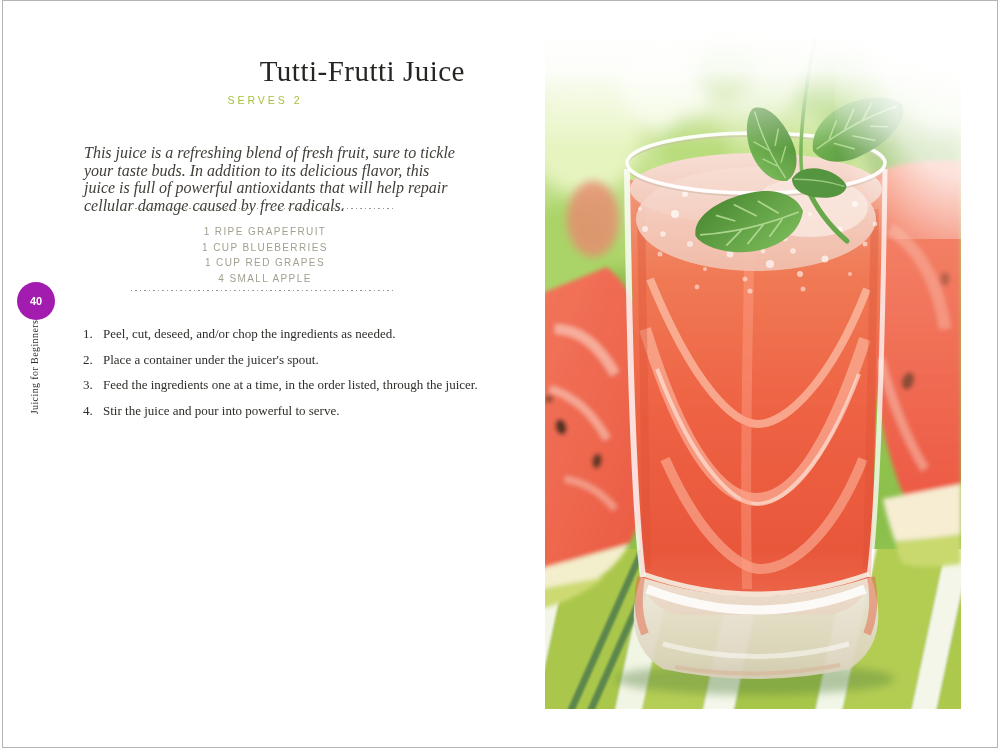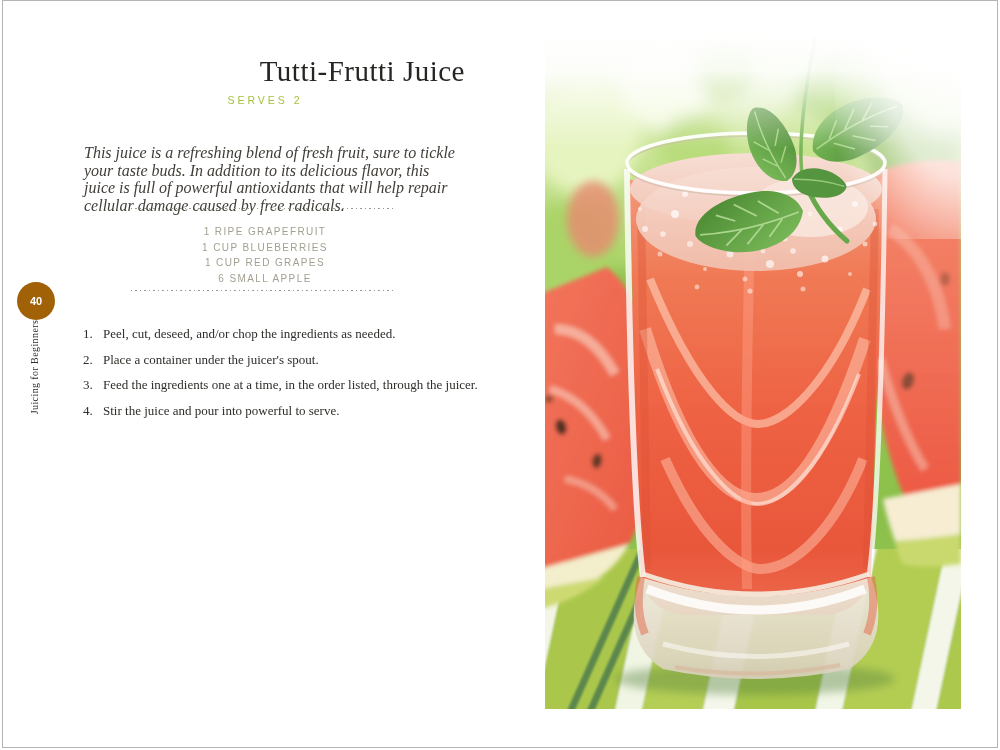--- a/index.html
+++ b/index.html
@@ -56,35 +56,35 @@
   
   .photo{
     position:absolute;left:542px;top:28px;width:416px;height:680px;overflow:hidden;
   }
 </style>
 </head>
 <body>
 
 <div class="sheet">
 
-  <div class="page-badge" style="background:#a16207;">
+  <div class="page-badge" style="background:#a21caf;">
     <span>40</span>
   </div>
   <div class="book-title-vertical">Juicing for Beginners</div>
 
   <h1 class="recipe-title">Tutti-Frutti Juice</h1>
   <div class="serves" style="color:#a7c13e;">SERVES 2</div>
   <p class="description">This juice is a refreshing blend of fresh fruit, sure to tickle your taste buds. In addition to its delicious flavor, this juice is full of powerful antioxidants that will help repair cellular damage caused by free radicals.</p>
 
   <div class="dotted top"></div>
   <ul class="ingredients">
     <li>1 RIPE GRAPEFRUIT</li>
     <li>1 CUP BLUEBERRIES</li>
     <li>1 CUP RED GRAPES</li>
-    <li>6 SMALL APPLE</li>
+    <li>4 SMALL APPLE</li>
   </ul>
   <div class="dotted bottom"></div>
 
   <ol class="steps">
     <li><span class="num">1.</span><span>Peel, cut, deseed, and/or chop the ingredients as needed.</span></li>
     <li><span class="num">2.</span><span>Place a container under the juicer's spout.</span></li>
     <li><span class="num">3.</span><span>Feed the ingredients one at a time, in the order listed, through the juicer.</span></li>
     <li><span class="num">4.</span><span>Stir the juice and pour into powerful to serve.</span></li>
   </ol>
 

